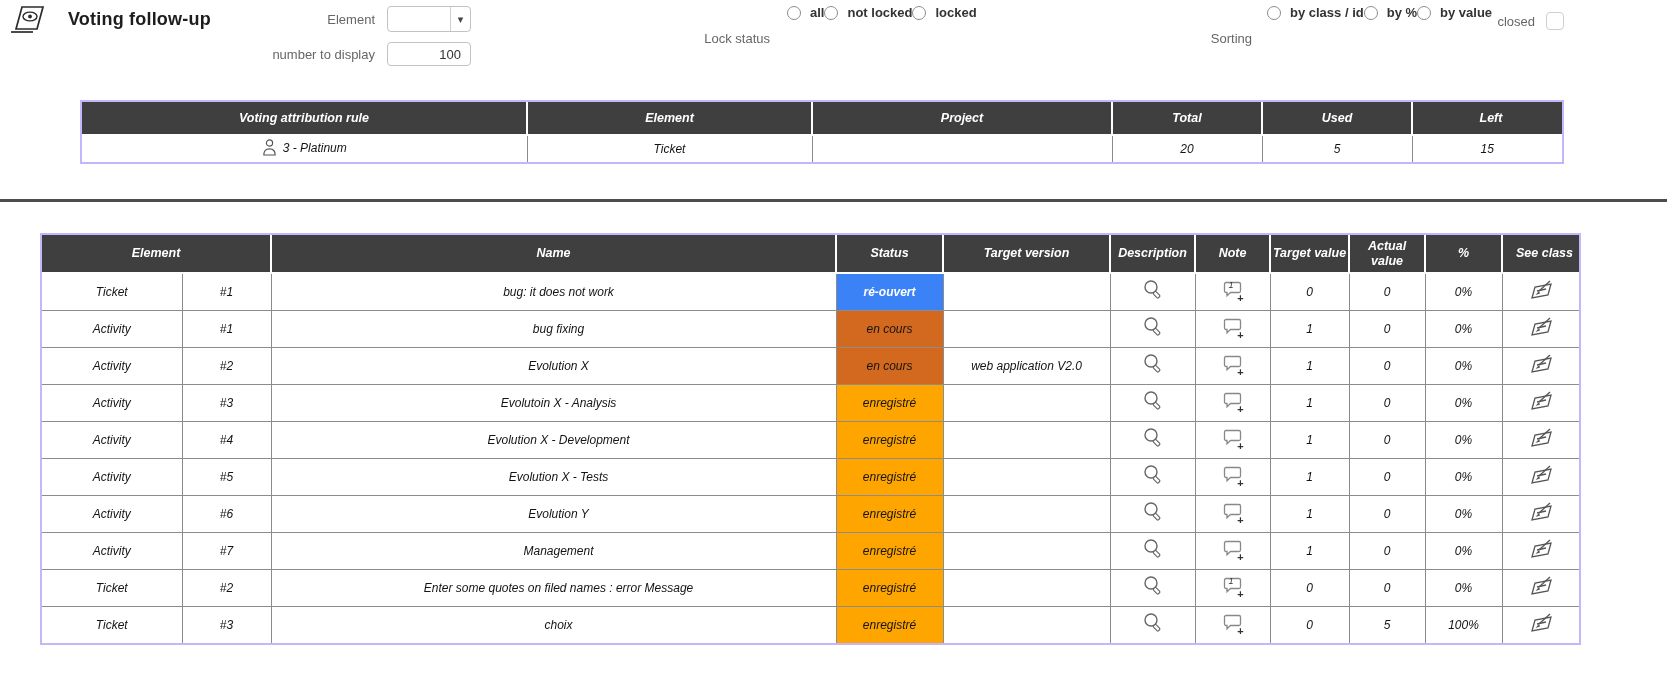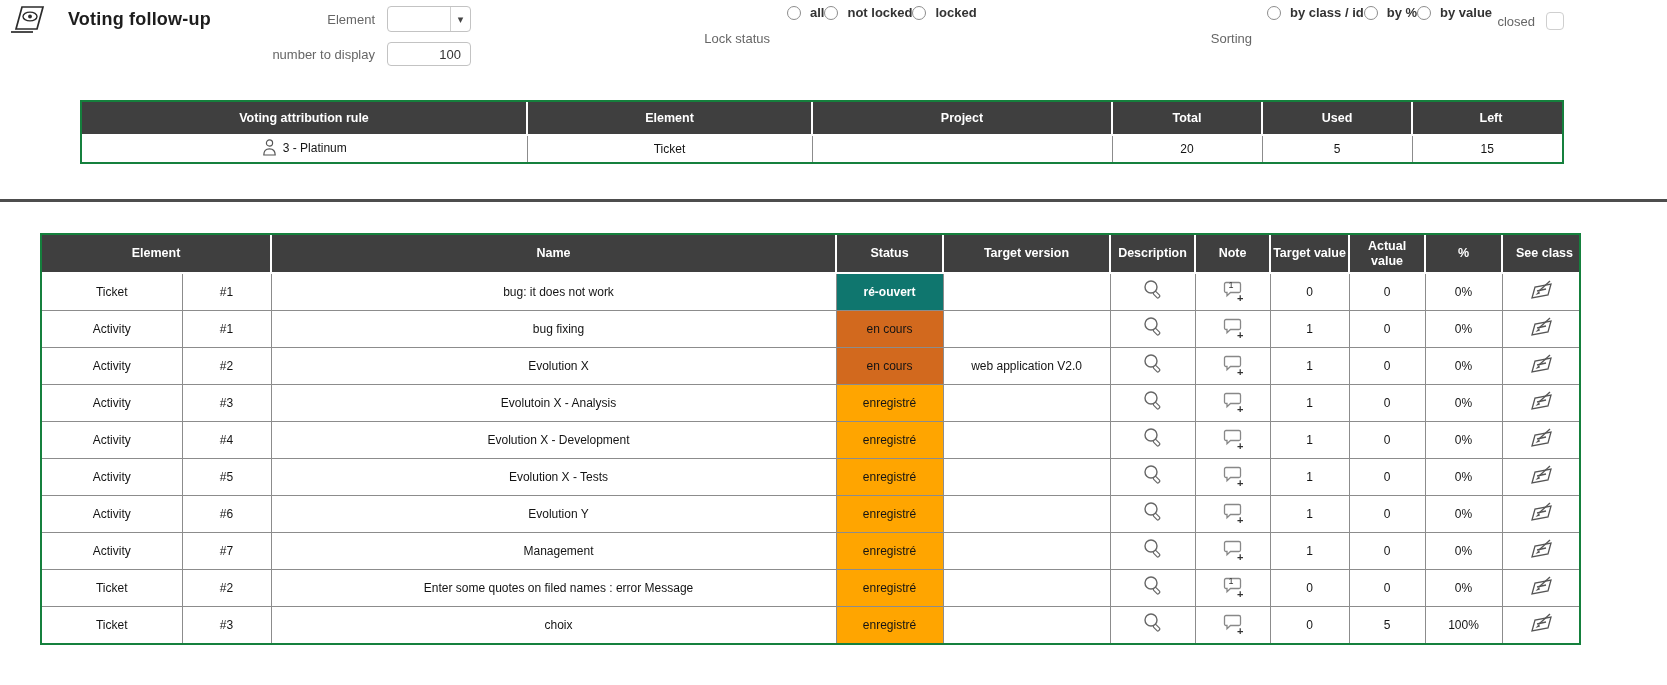--- a/index.html
+++ b/index.html
@@ -24,21 +24,21 @@
   .radio-row { height:25px; display:flex; align-items:center; gap:9px; }
   .radio { width:14px; height:14px; border:1.5px solid #8d8d8d; border-radius:50%; background:#fff; flex:0 0 auto; }
   .radio-label { font-size:13px; font-weight:600; color:#333; white-space:nowrap; }
   .checkbox { position:absolute; left:1546px; top:12px; width:18px; height:18px;
     border:1.5px solid #cfcfcf; border-radius:4px; background:#fff; }
 
   
   .divider { position:absolute; left:0; top:199px; width:1667px; height:3px; background:#4d4d4d; }
 
   
-  .tbl-wrap { position:absolute; border:2px solid #15803d; background:#fff; }
+  .tbl-wrap { position:absolute; border:2px solid #c4b5fd; background:#fff;font-style:italic; }
   table { border-collapse:collapse; table-layout:fixed; width:100%; }
   th { background:#3f3f3f; color:#fff; font-weight:bold; font-size:12.5px; text-align:center;
     border-right:2px solid #fff; border-bottom:2px solid #fff; padding:2px 1px; line-height:1.15; }
   th:last-child { border-right:none;padding-left:8px; }
   td { border:1px solid #8c8c8c; font-size:12px; color:#141414; text-align:center;
     vertical-align:middle; overflow:hidden; white-space:nowrap; }
   td:first-child { border-left:none; } td:last-child { border-right:none; }
   tr:last-child td { border-bottom:none; }
 
   .summary-wrap { left:80px; top:100px; width:1484px; }
@@ -192,21 +192,21 @@
         <th>Actual value</th>
         <th>%</th>
         <th>See class</th>
       </tr>
     </thead>
     <tbody>
   <tr>
     <td><span>Ticket</span></td>
     <td><span>#1</span></td>
     <td class="name-cell"><span>bug: it does not work</span></td>
-    <td class="status-cell" style="background: #0f766e; color: rgb(255, 255, 255); font-weight: bold;"><span>ré-ouvert</span></td>
+    <td class="status-cell" style="background: #3b82f6; color: rgb(255, 255, 255); font-weight: bold;"><span>ré-ouvert</span></td>
     <td><span></span></td>
     <td>
       <span class="icon-wrap">
         <svg width="24" height="24" viewBox="0 0 24 24">
           <circle cx="10" cy="9" r="6" fill="none" stroke="#666" stroke-width="1.4"></circle>
           <rect x="14.4" y="13.0" width="7" height="3.6" rx="1.2" transform="rotate(45 14.4 13.0)" fill="#fff" stroke="#666" stroke-width="1.2"></rect>
         </svg>
       </span>
     </td>
     <td>

